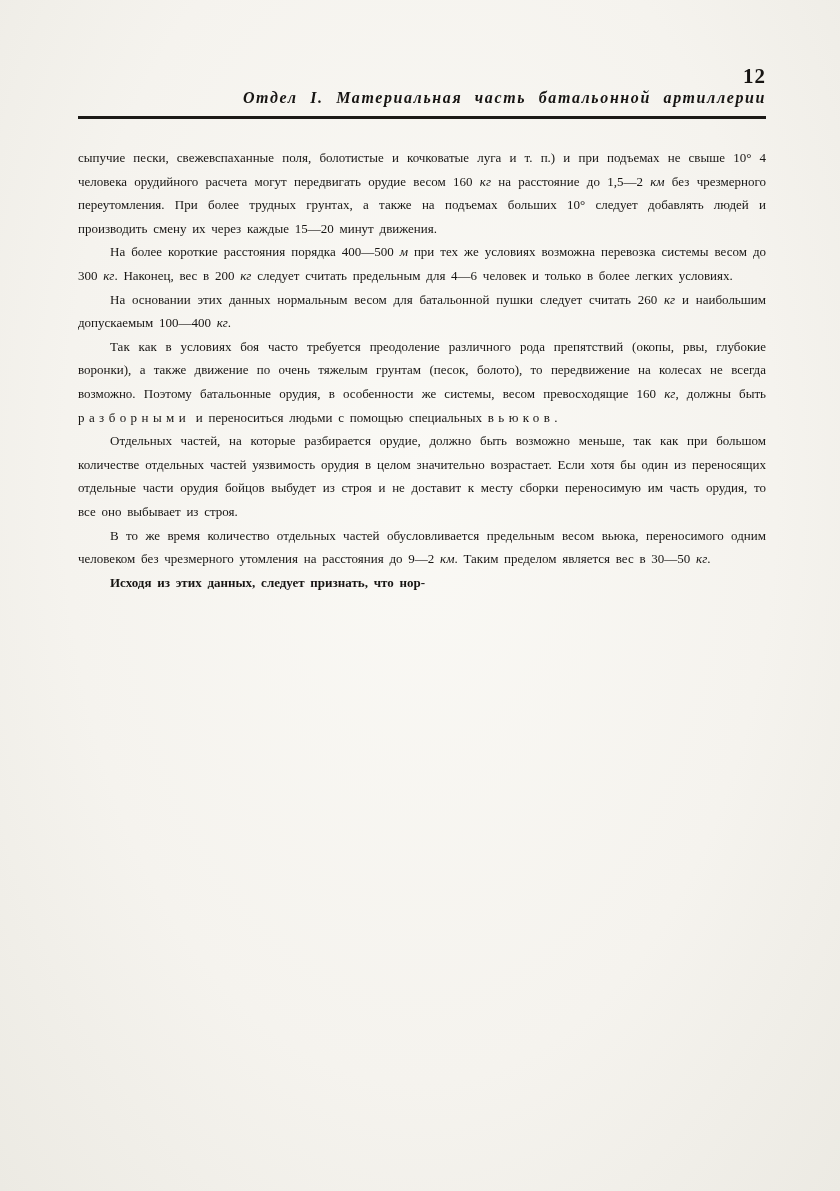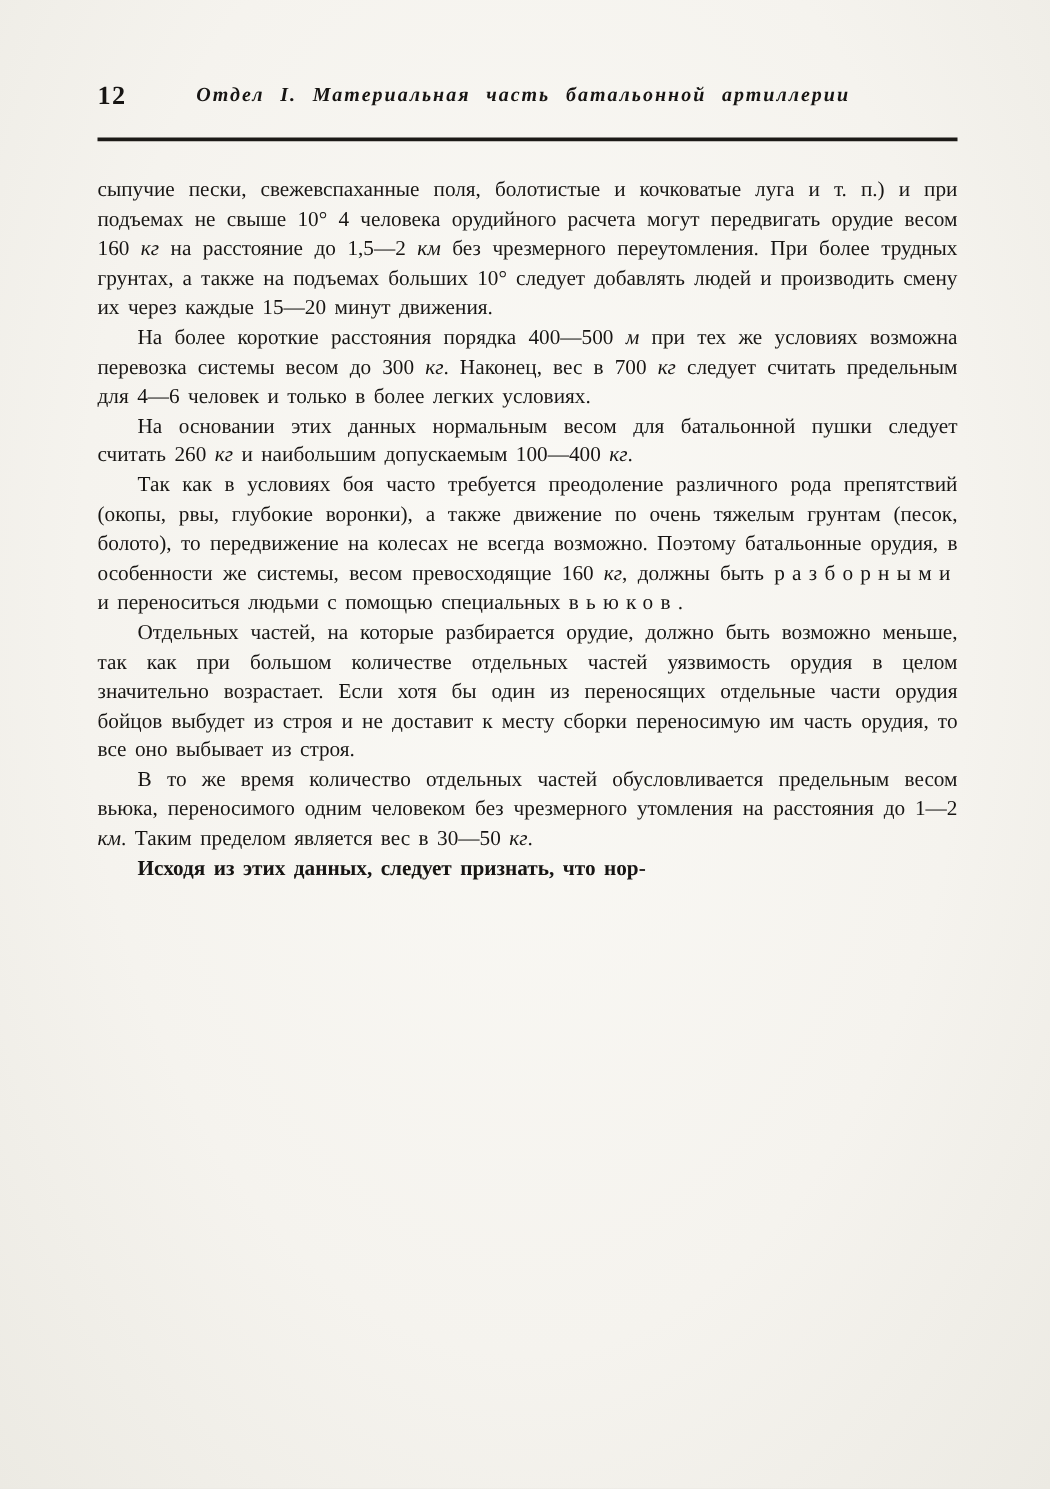--- a/index.html
+++ b/index.html
@@ -16,41 +16,42 @@
       radial-gradient(ellipse at 50% 40%, #faf9f5 0%, #f5f3ee 60%, #eceae3 100%);
     overflow: hidden;
     font-family: "Liberation Serif", "DejaVu Serif", serif;
     color: #171513;
   }
   .page-inner {
     padding: 64px 74px 0 78px;
   }
   .running-head {
     display: flex;
-    align-items: center;
+    align-items: flex-end;
     border-bottom: 3px solid #1c1a17;
-    padding-bottom: 21px;
+    padding-bottom: 9px;
+    flex-direction: column;
   }
   .page-number {
     font-weight: bold;
     font-size: 21px;
     letter-spacing: 1px;
   }
   .head-title {
     margin-left: 56px;
     font-style: italic;
     font-weight: bold;
     font-size: 16px;
     letter-spacing: 1.6px;
     word-spacing: 7px;
     white-space: nowrap;
   }
   .page-body {
     margin-top: 27px;
-    font-size: 17px;
+    font-size: 13px;
     line-height: 23.6px;
     text-align: justify;
     word-spacing: 2.5px;
   }
   .page-body p {
     margin: 0;
   }
   .page-body p.indent {
     text-indent: 32px;
   }
@@ -68,21 +69,21 @@
 <body>
 
 <div class="scan-page">
   <div class="page-inner">
     <div class="running-head">
       <span class="page-number">12</span>
       <span class="head-title">Отдел I. Материальная часть батальонной артиллерии</span>
     </div>
     <div class="page-body">
         <p class=""><span>сыпучие пески, свежевспаханные поля, болотистые и кочковатые луга и т. п.) и при подъемах не свыше 10° 4 человека орудийного расчета могут передвигать орудие весом 160 </span><span class="i">кг</span><span> на расстояние до 1,5—2 </span><span class="i">км</span><span> без чрезмерного переутомления. При более трудных грунтах, а также на подъемах больших 10° следует добавлять людей и производить смену их через каждые 15—20 минут движения.</span></p>
-        <p class="indent "><span>На более короткие расстояния порядка 400—500 </span><span class="i">м</span><span> при тех же условиях возможна перевозка системы весом до 300 </span><span class="i">кг</span><span>. Наконец, вес в 700 </span><span class="i">кг</span><span> следует считать предельным для 4—6 человек и только в более легких условиях.</span></p>
+        <p class="indent "><span>На более короткие расстояния порядка 400—500 </span><span class="i">м</span><span> при тех же условиях возможна перевозка системы весом до 300 </span><span class="i">кг</span><span>. Наконец, вес в 200 </span><span class="i">кг</span><span> следует считать предельным для 4—6 человек и только в более легких условиях.</span></p>
         <p class="indent "><span>На основании этих данных нормальным весом для батальонной пушки следует считать 260 </span><span class="i">кг</span><span> и наибольшим допускаемым 100—400 </span><span class="i">кг</span><span>.</span></p>
         <p class="indent "><span>Так как в условиях боя часто требуется преодоление различного рода препятствий (окопы, рвы, глубокие воронки), а также движение по очень тяжелым грунтам (песок, болото), то передвижение на колесах не всегда возможно. Поэтому батальонные орудия, в особенности же системы, весом превосходящие 160 </span><span class="i">кг</span><span>, должны быть </span><span class="sp">разборными</span><span> и переноситься людьми с помощью специальных </span><span class="sp">вьюков</span><span>.</span></p>
         <p class="indent "><span>Отдельных частей, на которые разбирается орудие, должно быть возможно меньше, так как при большом количестве отдельных частей уязвимость орудия в целом значительно возрастает. Если хотя бы один из переносящих отдельные части орудия бойцов выбудет из строя и не доставит к месту сборки переносимую им часть орудия, то все оно выбывает из строя.</span></p>
-        <p class="indent "><span>В то же время количество отдельных частей обусловливается предельным весом вьюка, переносимого одним человеком без чрезмерного утомления на расстояния до 1—2 </span><span class="i">км</span><span>. Таким пределом является вес в 30—50 </span><span class="i">кг</span><span>.</span></p>
+        <p class="indent "><span>В то же время количество отдельных частей обусловливается предельным весом вьюка, переносимого одним человеком без чрезмерного утомления на расстояния до 9—2 </span><span class="i">км</span><span>. Таким пределом является вес в 30—50 </span><span class="i">кг</span><span>.</span></p>
         <p class="indent bold"><span>Исходя из этих данных, следует признать, что нор-</span></p>
       </div>
   </div>
 </div>
 
 </body></html>

